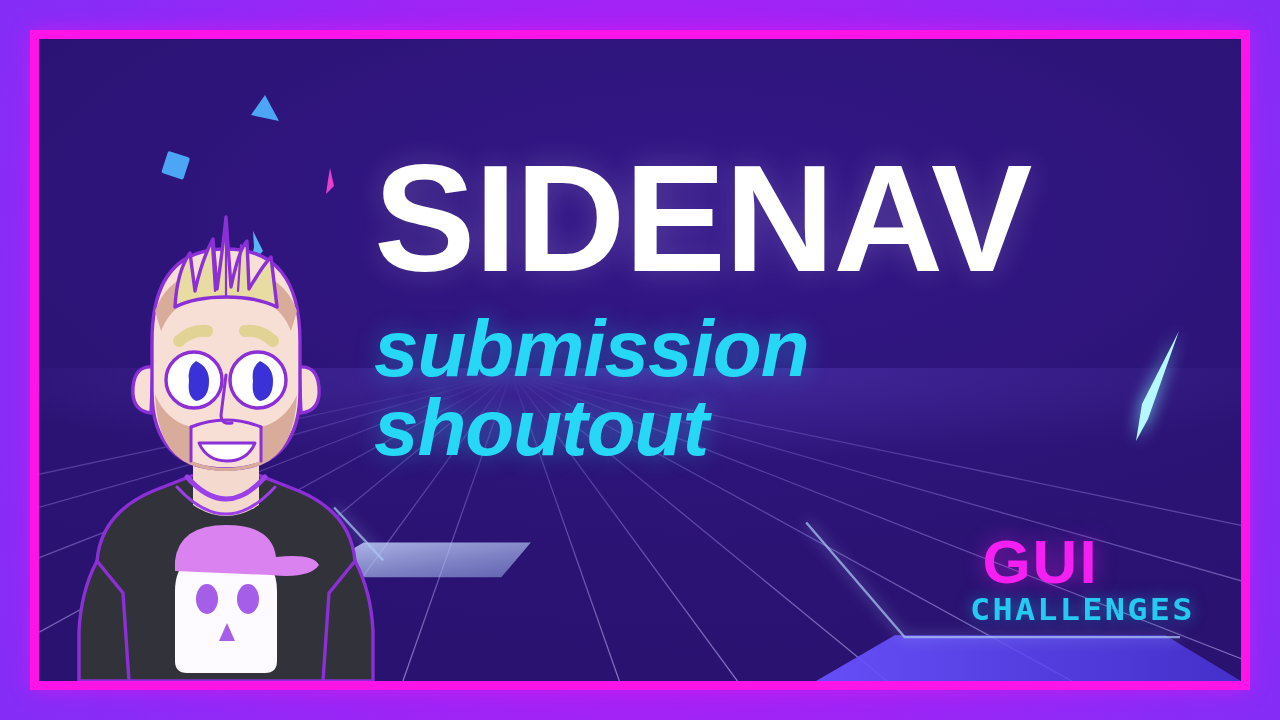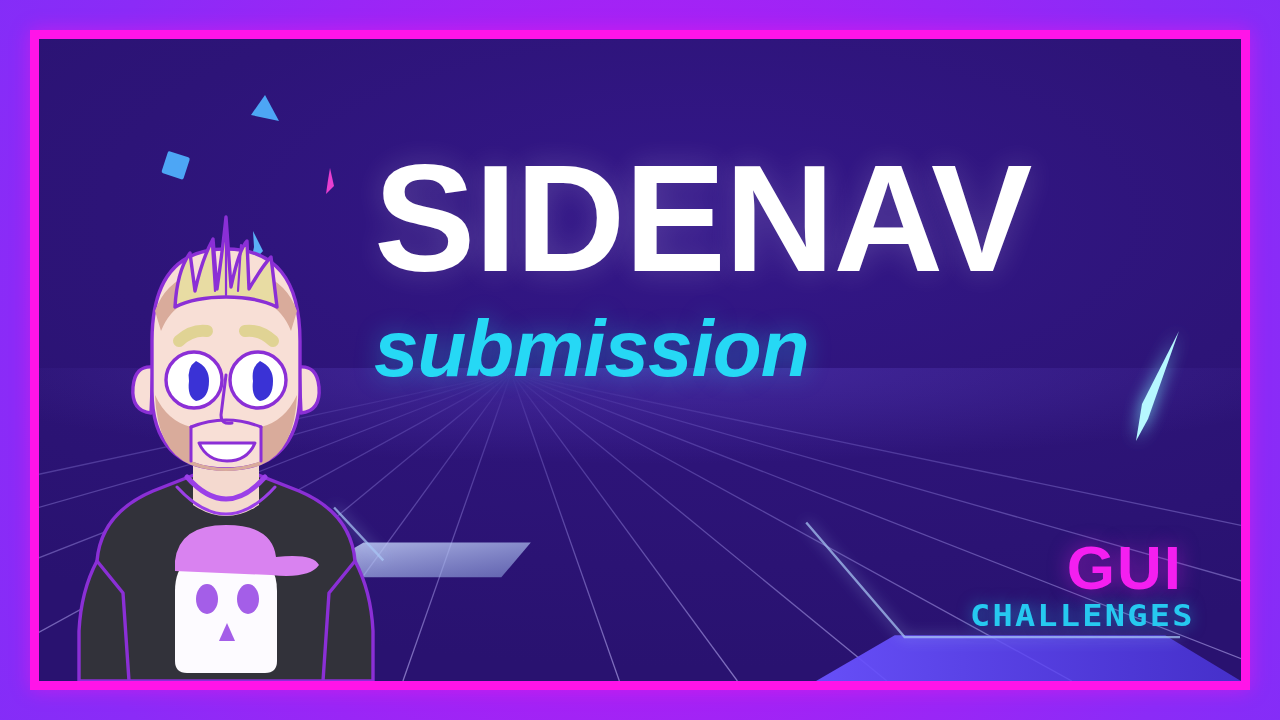--- a/index.html
+++ b/index.html
@@ -40,21 +40,21 @@
     text-shadow:0 0 30px rgba(255,255,255,.18);
   }
   #subtitle {
     margin-top:16px;
     font-size:80px; font-weight:bold; color:#26d8f5;
     line-height:.99; letter-spacing:-1px;
     text-shadow:0 0 24px rgba(38,216,245,.35);
     font-style:italic;
   }
   
-  #logo { position:absolute; right:58px; bottom:50px; text-align:right; }
+  #logo { position:absolute; right:58px; bottom:56px; text-align:left; }
   #logo-gui {
     font-size:62px; font-weight:bold; color:#f41ff0; letter-spacing:2px;
     line-height:1; text-shadow:0 0 20px rgba(244,31,240,.5);
   }
   #logo-challenges {
     margin-top:2px;
     font-size:30px; font-weight:bold; color:#26c9f0;
     letter-spacing:2px; line-height:1;
     font-family:"DejaVu Sans Mono", monospace;
     text-shadow:0 0 14px rgba(38,201,240,.5);
@@ -167,20 +167,21 @@
       </svg>
 
       <svg class="confetti" style="left:198px; top:188px; width:34px; height:46px;" viewBox="0 0 34 46">
         <polygon points="16,4 26,24 13,38 17,20" fill="#5ab2f7"></polygon>
       </svg>
 
       <div id="titleblock">
         <div id="maintitle">SIDENAV</div>
         <div id="subtitle">
           <div>submission</div>
+          <div>shoutout</div>
         </div>
       </div>
 
       <div id="logo">
         <div id="logo-gui">GUI</div>
         <div id="logo-challenges">CHALLENGES</div>
       </div>
 
       <svg id="avatar" viewBox="0 0 330 520">
         <defs>

